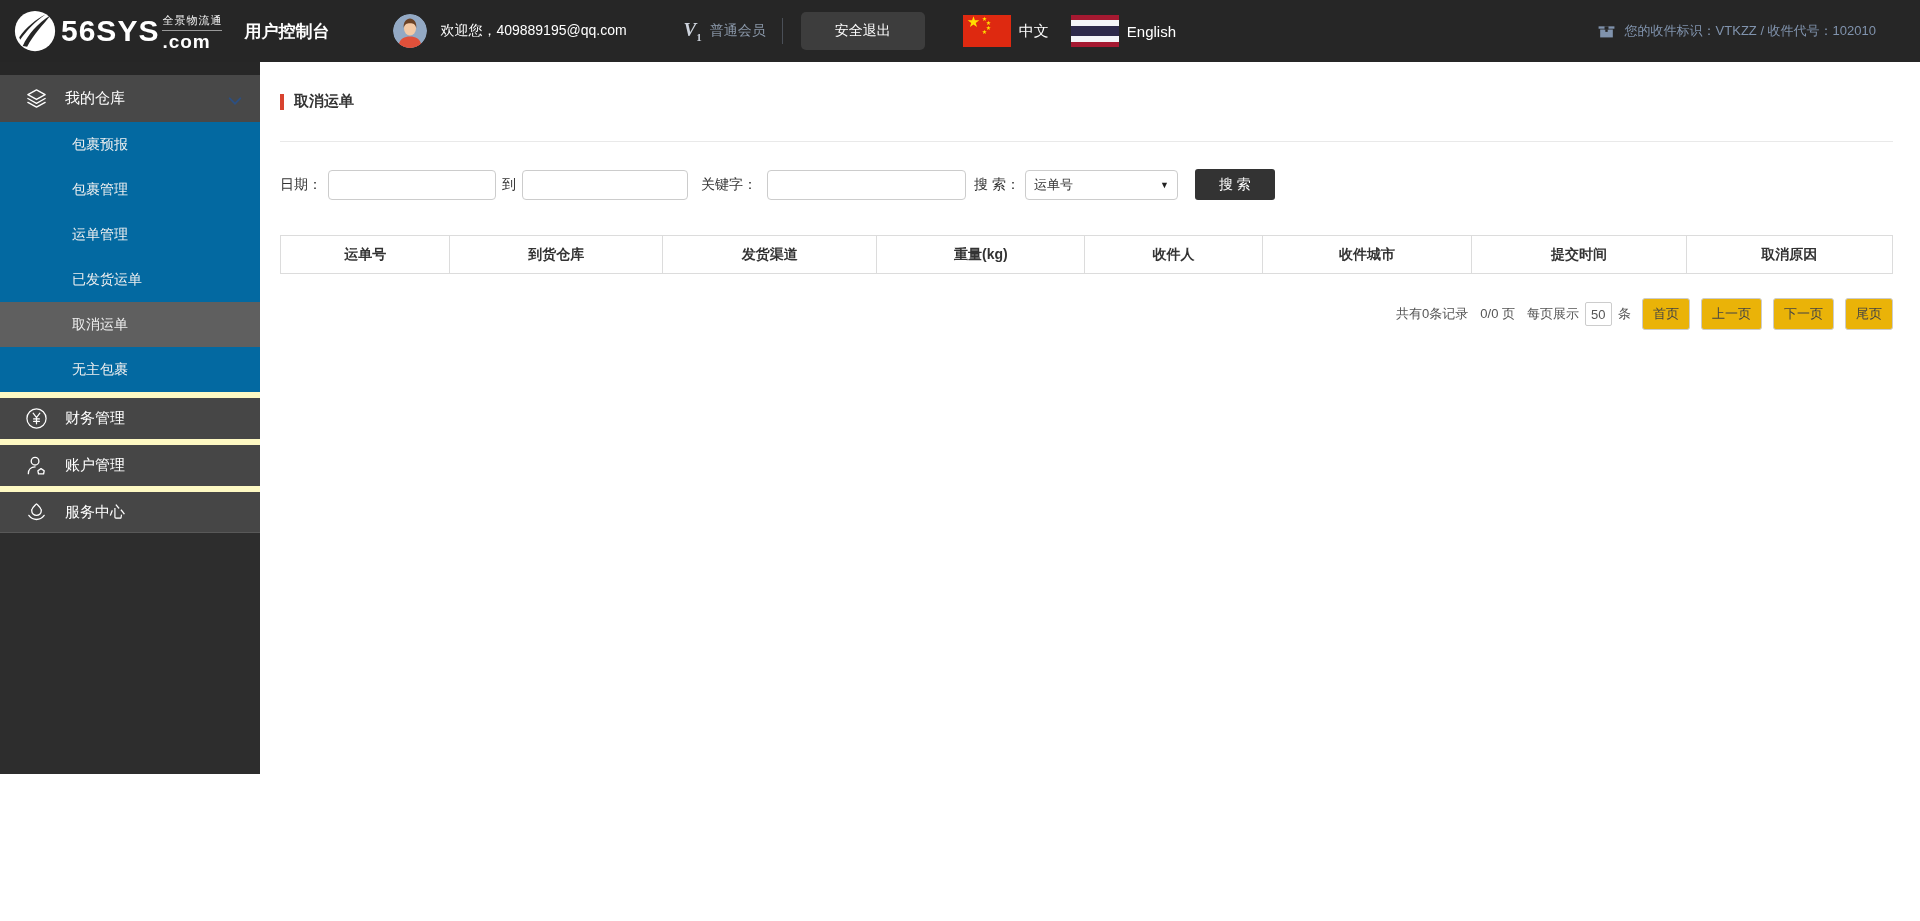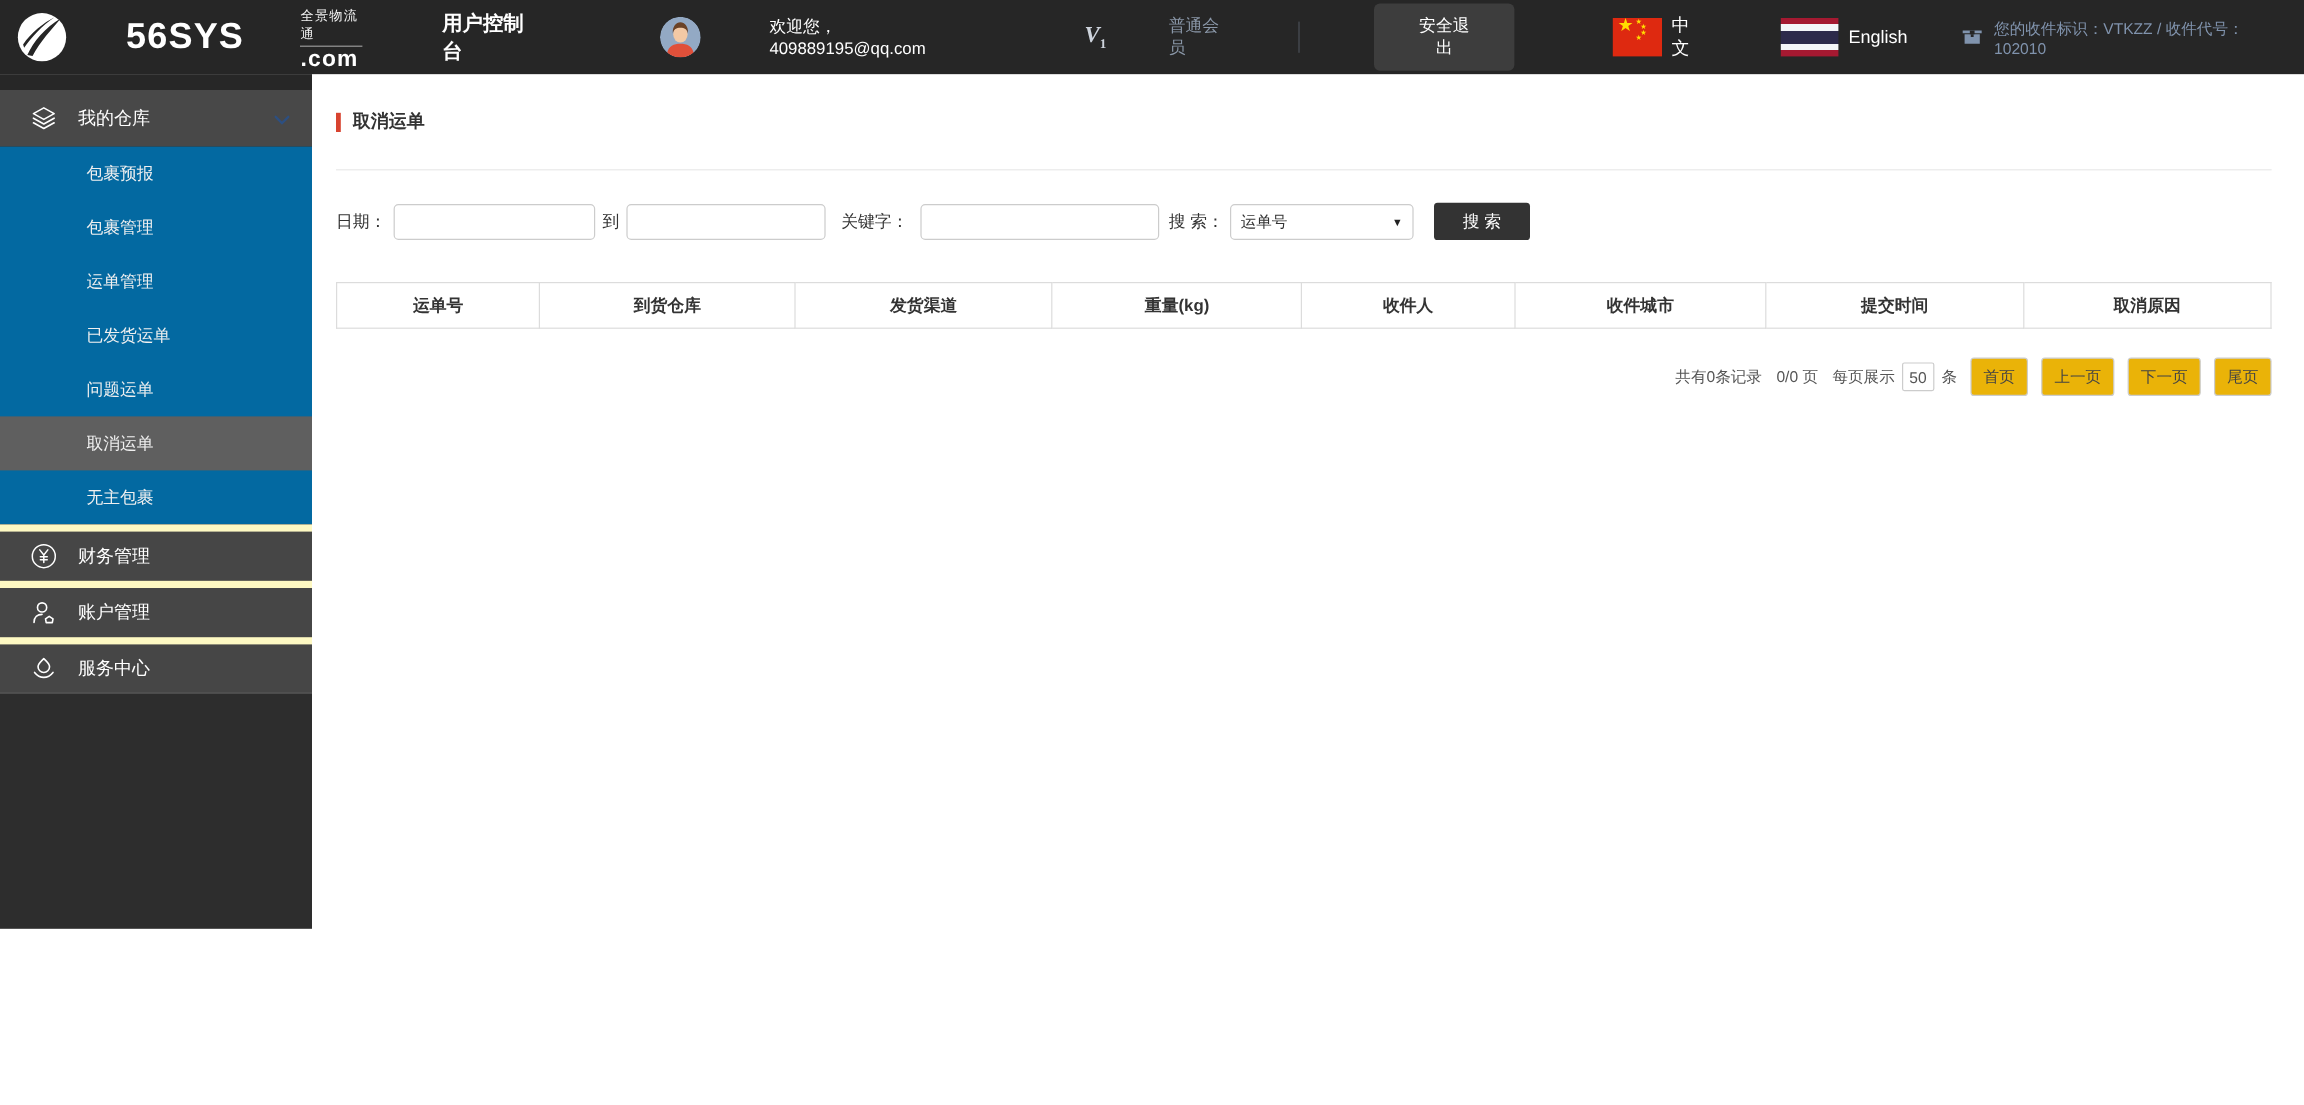--- a/index.html
+++ b/index.html
@@ -5,21 +5,21 @@
   * { box-sizing: border-box; margin: 0; padding: 0; }
   html,body { width: 1920px; height: 921px; overflow: hidden; }
   body {
     font-family: "Liberation Sans", "DejaVu Sans", sans-serif;
     background: #ffffff; color: #333;
   }
 
   
   .topbar {
     height: 62px; background: #262626; color: #fff;
-    display: flex; align-items: center; padding-left: 14px; gap: 44px;
+    display: flex; align-items: center; padding-left: 14px;
   }
   .logo-circle { width: 42px; height: 42px; flex: 0 0 auto; }
   .brand-text { font-size: 30px; font-weight: bold; letter-spacing: 1px; margin-left: 5px; color:#fff; }
   .brand-right { display: flex; flex-direction: column; margin-left: 3px; align-self: center; margin-top: 4px; }
   .brand-tagline { font-size: 11px; color: #f2f2f2; border-bottom: 1px solid #9a9a9a; padding-bottom: 2px; letter-spacing: 1px; }
   .brand-tld { font-size: 19px; font-weight: bold; line-height: 1.15; color:#fff; letter-spacing:1px; }
   .console-title { font-size: 17px; font-weight: bold; margin-left: 22px; }
   .avatar { width: 34px; height: 34px; border-radius: 50%; overflow: hidden; margin-left: 64px; flex: 0 0 auto; cursor: pointer; }
   .welcome { font-size: 14px; margin-left: 13px; }
   .v1-badge { margin-left: 57px; font-family: "Liberation Serif", serif; font-style: italic; font-weight: bold; font-size: 19px; color: #cdd3dc; }
@@ -203,21 +203,20 @@
           <path d="M2 2 L8 8 L14 2"></path>
         </svg>
       </span>
     </div>
 
     <div class="side-sub">
       <div class="side-sub-item">包裹预报</div>
       <div class="side-sub-item">包裹管理</div>
       <div class="side-sub-item">运单管理</div>
       <div class="side-sub-item">已发货运单</div>
-      <div class="side-sub-item">问题运单</div>
       <div class="side-sub-item active">取消运单</div>
       <div class="side-sub-item">无主包裹</div>
     </div>
 
     <div class="side-bottom">
       <div class="side-parent">
         <span class="p-icon">
           <svg viewBox="0 0 24 24" width="23" height="23" fill="none" stroke="#ffffff" stroke-width="1.3">
             <circle cx="12" cy="12" r="10"></circle>
             <path d="M8.5 6.5 L12 11 L15.5 6.5 M12 11 V17.5 M9 12.5 H15 M9 15 H15" stroke-linecap="round"></path>

